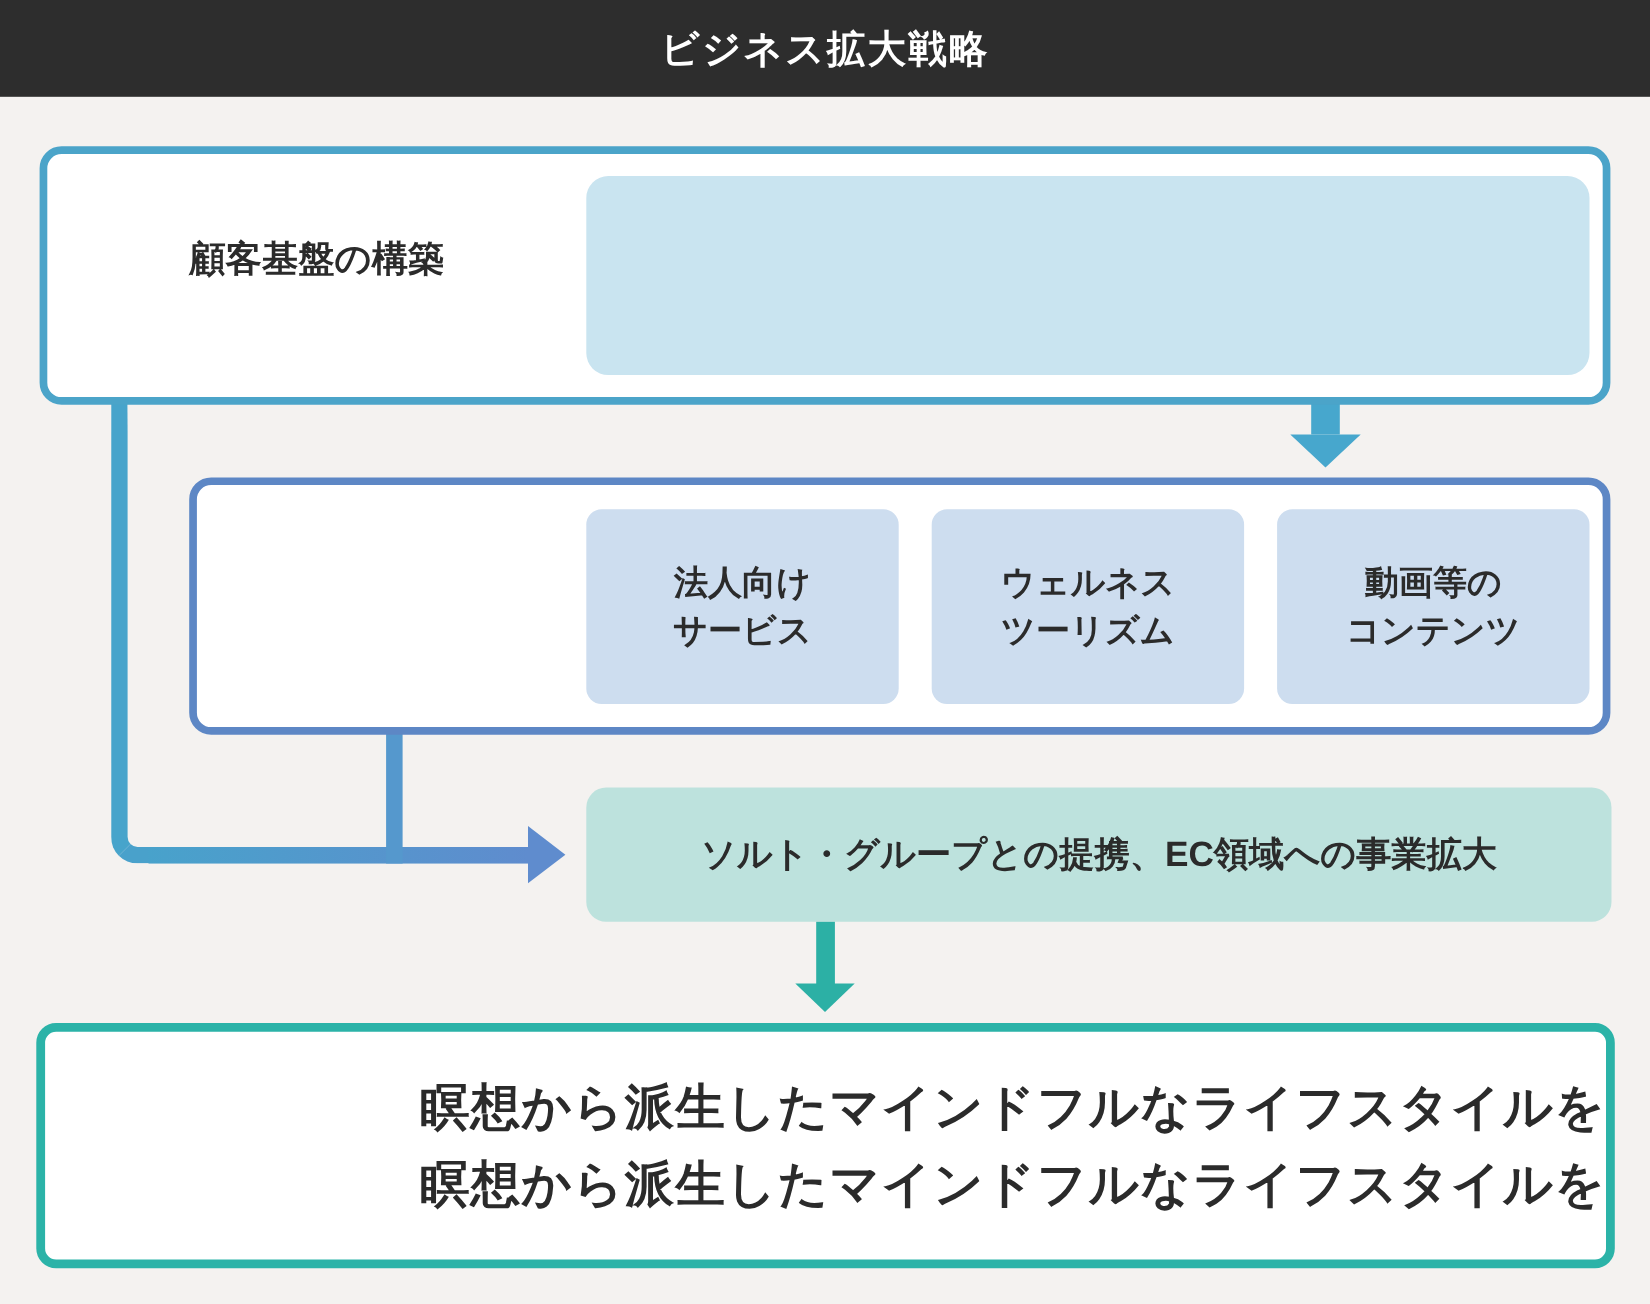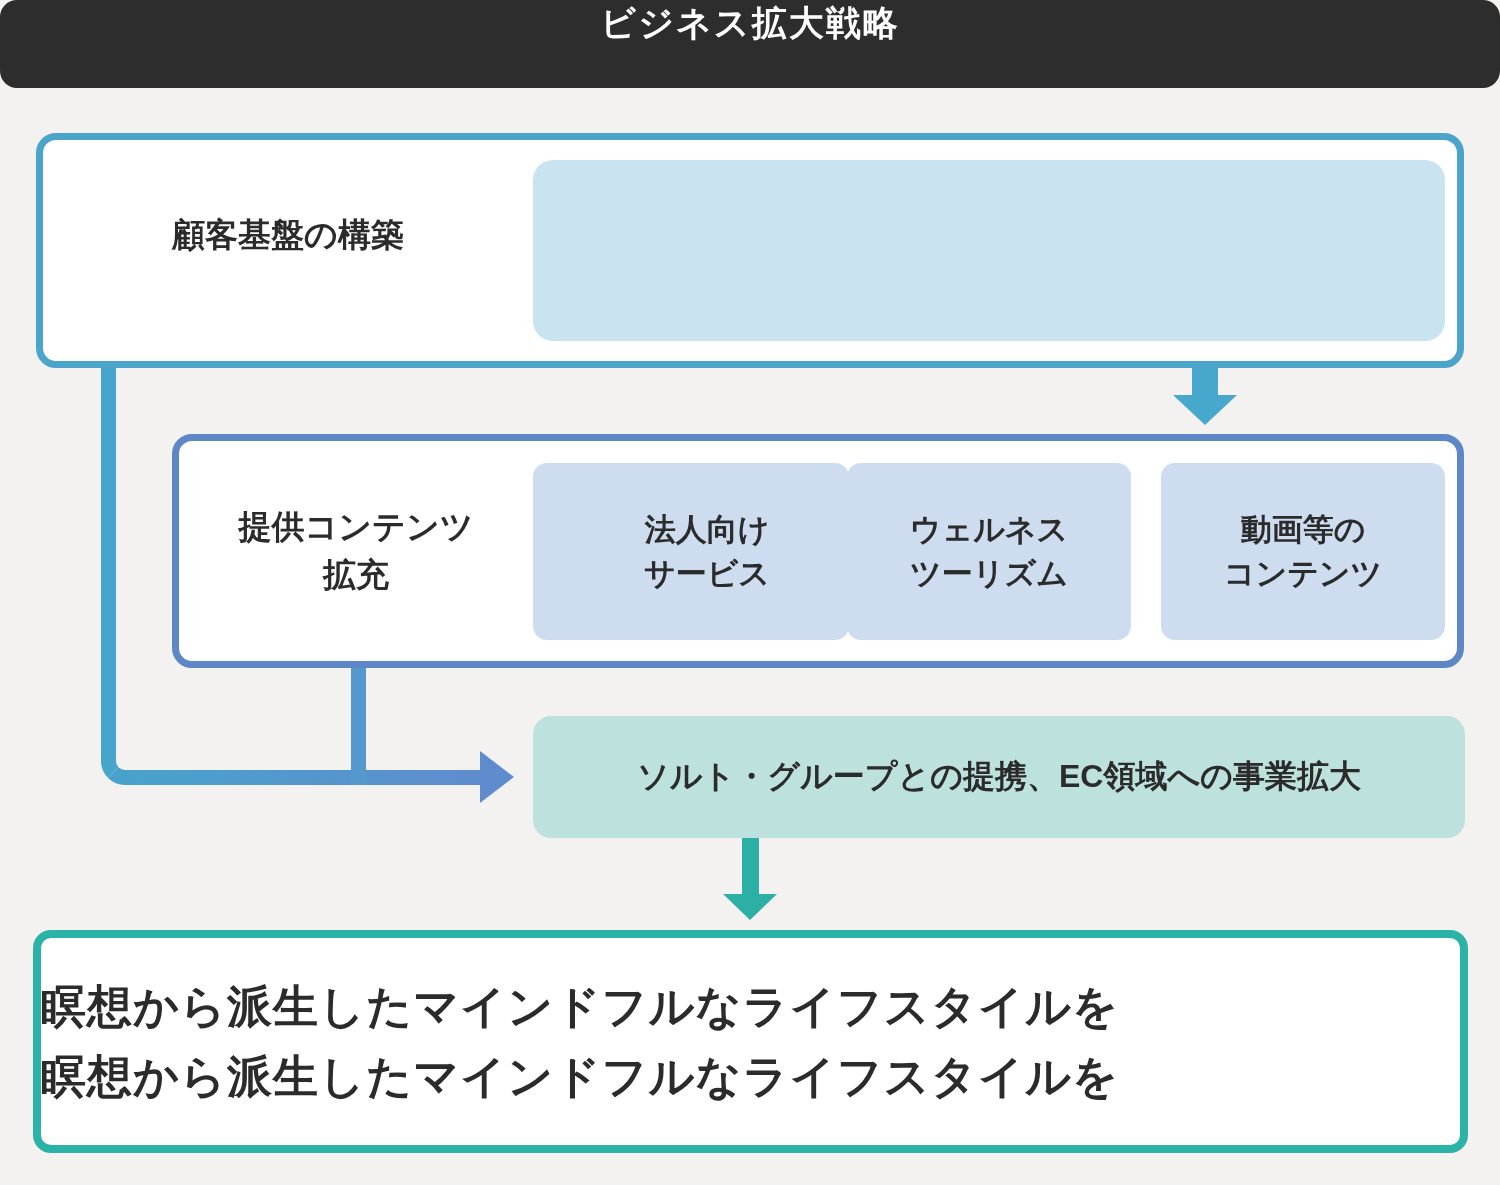--- a/index.html
+++ b/index.html
@@ -8,21 +8,21 @@
     --periwinkle-border:#5d87c5; --periwinkle-fill:#cdddef; --periwinkle-arrow:#5f8cce;
     --teal-fill:#bde2dd; --teal-solid:#2cb0a5; --teal-border:#2bb3a8;
   }
   html,body{margin:0;padding:0;}
   .page{
     position:relative;width:1500px;height:1185px;background:var(--page-bg);
     font-family:"Liberation Sans","DejaVu Sans",sans-serif;color:var(--text);overflow:hidden;
   }
   .header{
     position:absolute;left:0;top:0;width:1500px;height:88px;background:var(--header-bg);
-    display:flex;align-items:flex-start;justify-content:center;border-radius:17px;
+    display:flex;align-items:center;justify-content:center;
   }
   .header .title{color:#ffffff;font-size:35px;font-weight:bold;letter-spacing:2px;}
 
   .outer-box{position:absolute;background:#ffffff;box-sizing:border-box;}
   .customer-box{left:36px;top:133px;width:1428px;height:235px;border:7px solid var(--cyan-border);border-radius:20px;}
   .content-box{left:172px;top:434px;width:1292px;height:234px;border:7px solid var(--periwinkle-border);border-radius:20px;}
 
   .section-label{
     position:absolute;display:flex;flex-direction:column;align-items:center;justify-content:center;
     font-weight:bold;font-size:33px;line-height:1.45;text-align:center;
@@ -40,21 +40,21 @@
     position:absolute;left:997px;top:193px;width:418px;height:117px;background:var(--cyan-solid);
     border-radius:16px;color:#ffffff;font-size:31px;font-weight:bold;
     display:flex;align-items:center;justify-content:center;
   }
 
   .item-box{
     position:absolute;top:463px;width:284px;height:177px;background:var(--periwinkle-fill);border-radius:14px;
     display:flex;flex-direction:column;align-items:center;justify-content:center;
     font-size:31px;font-weight:bold;line-height:1.4;text-align:center;
   }
-  .item-0{left:533px;padding-left:32px;} .item-1{left:847px;} .item-2{left:1161px;}
+  .item-0{left:533px;} .item-1{left:847px;} .item-2{left:1161px;}
 
   .arrow1-shaft{position:absolute;left:1192px;top:306px;width:26px;height:89px;background:var(--cyan-solid);}
   .arrow1-head{position:absolute;left:1173px;top:395px;width:0;height:0;
     border-left:32px solid transparent;border-right:32px solid transparent;border-top:30px solid var(--cyan-solid);}
 
   .conn-l{position:absolute;left:101px;top:360px;width:379px;height:425px;box-sizing:border-box;
     border-left:15px solid #47a4cb;border-bottom:15px solid #49a1cb;border-bottom-left-radius:24px;}
   .conn-h{position:absolute;left:135px;top:770px;width:345px;height:15px;
     background:linear-gradient(90deg,#48a2cb,#5f8cce);}
   .conn-v2{position:absolute;left:351px;top:660px;width:15px;height:125px;background:#5598cd;}
@@ -65,21 +65,21 @@
     position:absolute;left:533px;top:716px;width:932px;height:122px;background:var(--teal-fill);border-radius:18px;
     display:flex;align-items:center;justify-content:center;font-size:32px;font-weight:bold;
   }
   .arrow2-shaft{position:absolute;left:742px;top:838px;width:17px;height:58px;background:var(--teal-solid);}
   .arrow2-head{position:absolute;left:723px;top:894px;width:0;height:0;
     border-left:27px solid transparent;border-right:27px solid transparent;border-top:26px solid var(--teal-solid);}
 
   .goal-box{
     position:absolute;left:33px;top:930px;width:1435px;height:223px;background:#ffffff;box-sizing:border-box;
     border:8px solid var(--teal-border);border-radius:18px;
-    display:flex;flex-direction:column;align-items:flex-start;justify-content:center;
+    display:flex;flex-direction:column;align-items:flex-end;justify-content:center;
     font-size:45px;font-weight:bold;line-height:1.55;text-align:center;letter-spacing:1px;
   }
 </style>
 </head>
 <body>
 
 <div class="page">
 
   <div class="header">
     <div class="title">ビジネス拡大戦略</div>
@@ -91,24 +91,20 @@
   <div class="conn-arrow"></div>
 
   <div class="arrow1-shaft"></div>
   <div class="arrow1-head"></div>
 
   <div class="outer-box customer-box"></div>
   <div class="section-label customer-label">顧客基盤の構築</div>
   <div class="fan-box"></div>
 
   <div class="outer-box content-box"></div>
-  <div class="section-label content-label">
-    <span>提供コンテンツ</span>
-    <span>拡充</span>
-  </div>
   <div class="item-box item-0">
     <span>法人向け</span>
     <span>サービス</span>
   </div>
   <div class="item-box item-1">
     <span>ウェルネス</span>
     <span>ツーリズム</span>
   </div>
   <div class="item-box item-2">
     <span>動画等の</span>

